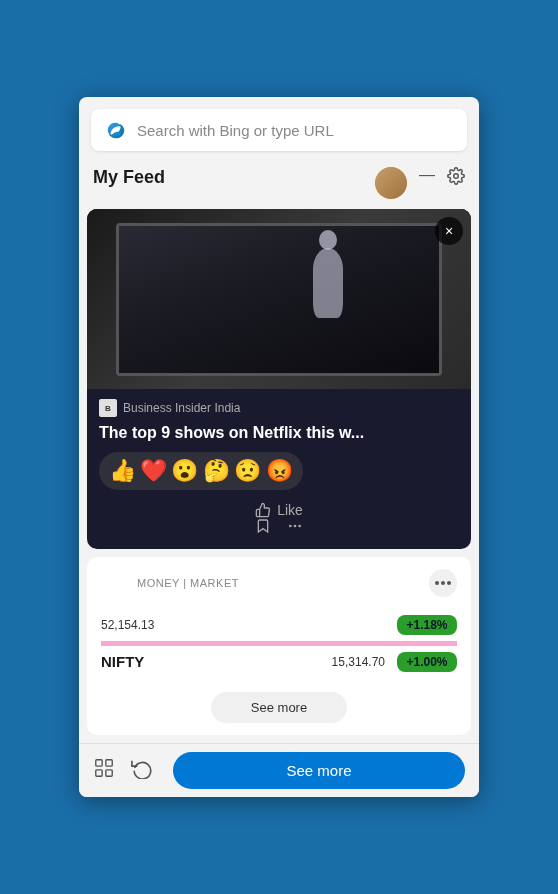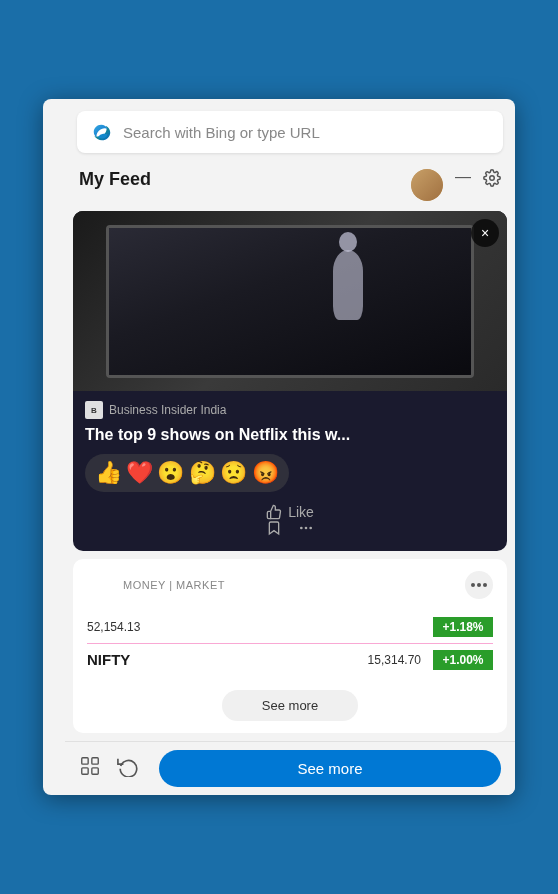--- a/index.html
+++ b/index.html
@@ -8,27 +8,26 @@
       width: 558px;
       height: 894px;
       background: #1a6ea8;
       display: flex;
       align-items: center;
       justify-content: center;
       font-family: 'Segoe UI', Arial, sans-serif;
     }
 
     .browser-window {
-      width: 472px;
+      width: 400px;
       background: #f3f3f3;
       border-radius: 8px;
       overflow: hidden;
       box-shadow: 0 4px 24px rgba(0,0,0,0.4);
       position: relative;
-      padding-left: 22px;
     }
 
     
     .search-bar {
       background: white;
       margin: 12px 12px 10px 12px;
       border-radius: 8px;
       display: flex;
       align-items: center;
       padding: 10px 14px;
@@ -290,43 +289,43 @@
     }
 
     .market-row {
       display: flex;
       align-items: center;
       justify-content: space-between;
       padding: 6px 0;
     }
 
     .market-row + .market-row {
-      border-top: 1px solid #f9a8d4;
+      border-top: 5px solid #f9a8d4;
     }
 
     .market-name {
       font-size: 15px;
       font-weight: 600;
       color: #1a1a1a;
       flex: 1;
     }
 
     .market-value {
       font-size: 12px;
       color: #333;
       margin-right: 12px;
     }
 
     .market-change {
       background: #2a9d2a;
-      color: #ffffff;
+      color: #0f172a;
       font-size: 12px;
       font-weight: 600;
       padding: 3px 8px;
-      border-radius: 0;
+      border-radius: 8px;
       min-width: 60px;
       text-align: center;
     }
 
     .see-more-market {
       text-align: center;
       margin-top: 14px;
     }
 
     .see-more-market-btn {

